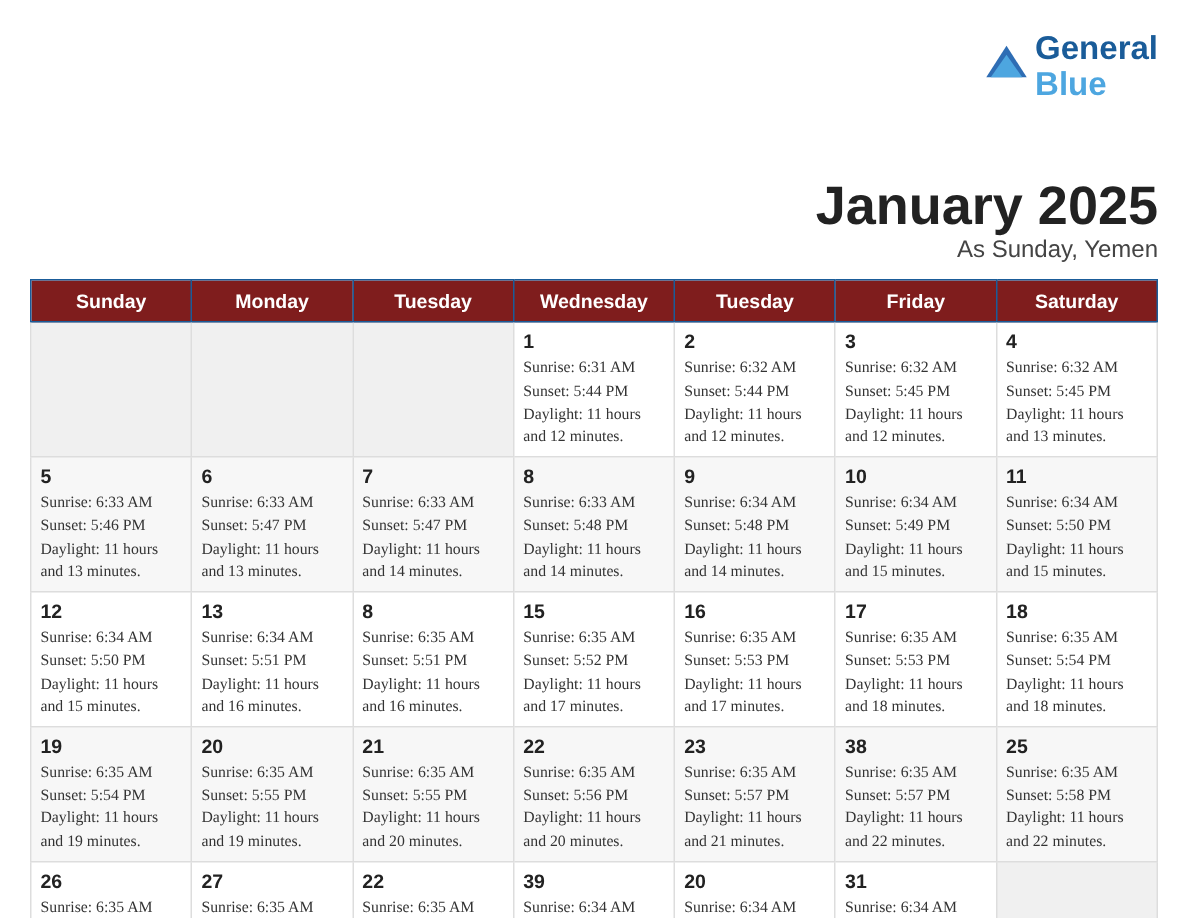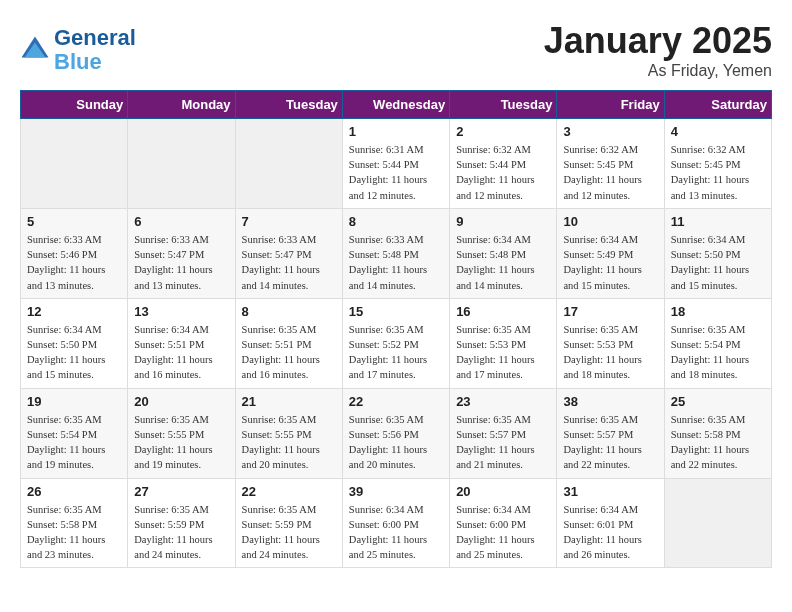--- a/index.html
+++ b/index.html
@@ -6,22 +6,23 @@
     body {
       font-family: Arial, sans-serif;
       background: #fff;
       width: 792px;
       min-height: 612px;
       padding: 20px;
     }
     .header {
       display: flex;
       justify-content: space-between;
-      align-items: center;
+      align-items: flex-end;
       margin-bottom: 10px;
+      flex-direction: column;
     }
     .logo {
       display: flex;
       align-items: center;
     }
     .logo-text {
       font-size: 22px;
       font-weight: bold;
       color: #1a5c99;
       line-height: 1.1;
@@ -34,35 +35,36 @@
       height: 30px;
       margin-right: 4px;
     }
     .title-block {
       text-align: right;
     }
     .month-title {
       font-size: 36px;
       font-weight: bold;
       color: #222;
+      margin-top: 48px;
     }
     .location {
       font-size: 16px;
       color: #444;
     }
     table {
       width: 100%;
       border-collapse: collapse;
     }
     thead th {
-      background-color: #701a75;
+      background-color: #7f1d1d;
       color: #fff;
       font-size: 13px;
       font-weight: bold;
-      text-align: right;
+      text-align: center;
       padding: 6px 4px;
       border: 1px solid #1a5c99;
     }
     tbody tr {
       border-bottom: 1px solid #ccc;
     }
     tbody td {
       vertical-align: top;
       border: 1px solid #ddd;
       padding: 5px 6px;
@@ -101,21 +103,21 @@
       <polygon points="20,2 38,30 2,30" fill="#2e6db4"></polygon>
       <polygon points="20,10 34,30 6,30" fill="#4da6e0"></polygon>
     </svg>
     <div class="logo-text">
       <div>General</div>
       <div><span>Blue</span></div>
     </div>
   </div>
   <div class="title-block">
     <div class="month-title">January 2025</div>
-    <div class="location">As Friday, Yemen</div>
+    <div class="location">As Sunday, Yemen</div>
   </div>
 </div>
 
 <table>
   <thead>
     <tr>
         <th>Sunday</th>
         <th>Monday</th>
         <th>Tuesday</th>
         <th>Wednesday</th>

